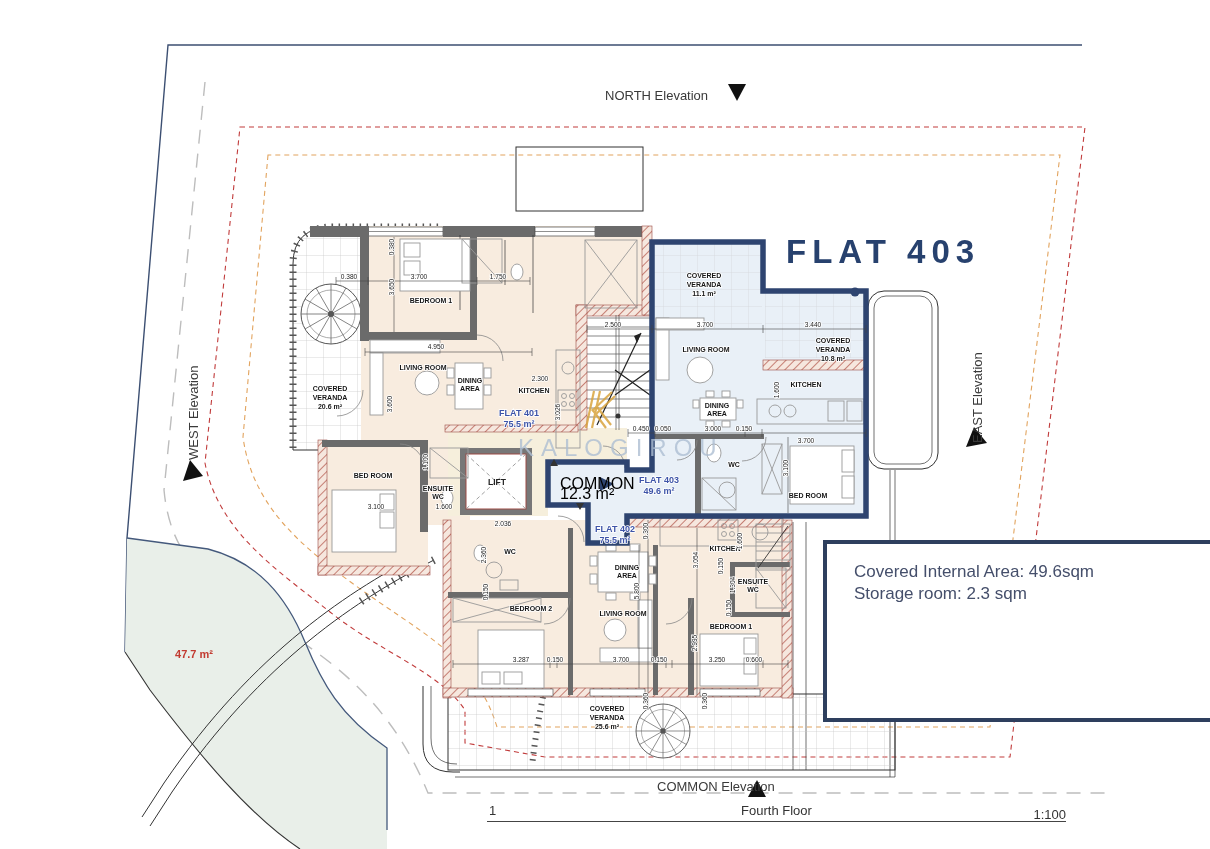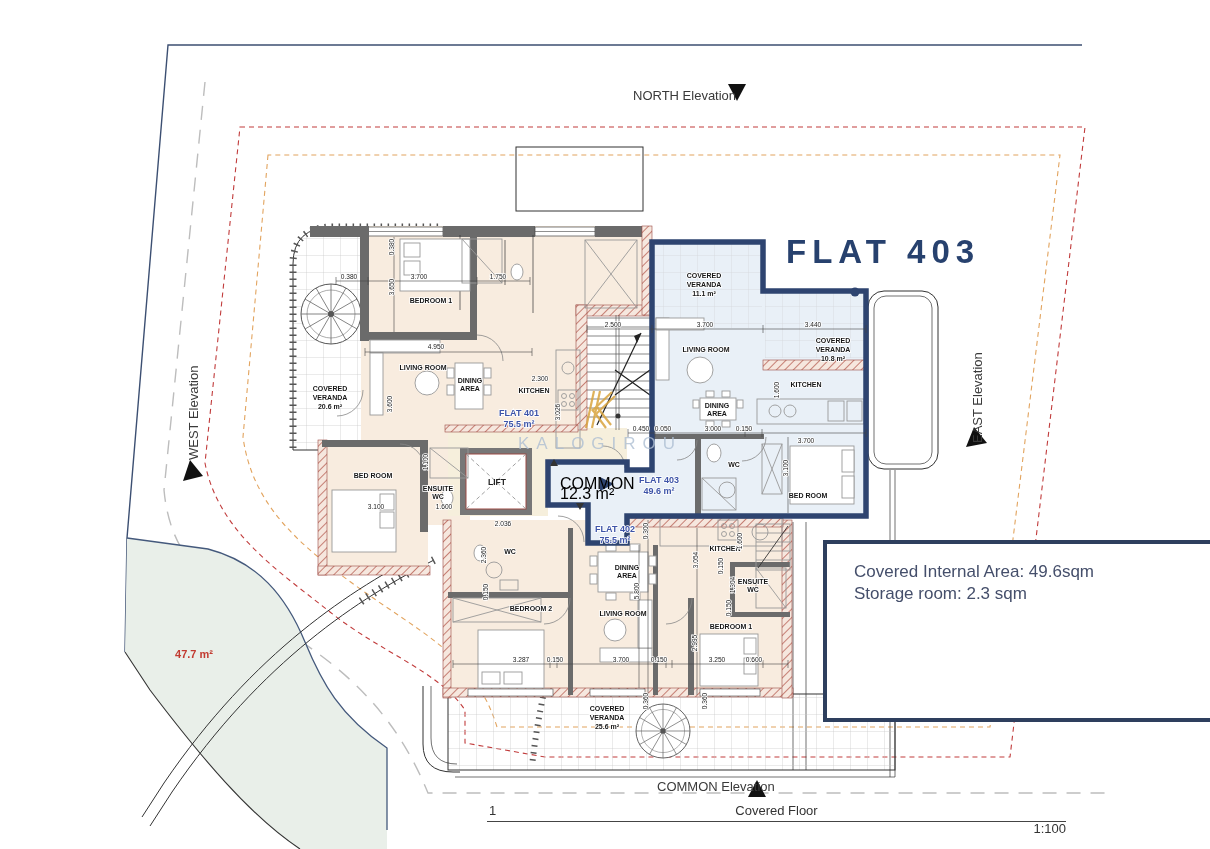--- a/index.html
+++ b/index.html
@@ -9,30 +9,30 @@
 .dm{font-size:6.6px;text-anchor:middle;fill:#222;paint-order:stroke;stroke:#fff;stroke-width:1.6px}
 .fl{font-size:9px;font-weight:bold;text-anchor:middle;fill:#3d54a8;paint-order:stroke;stroke:#fff;stroke-width:1.6px}
 .ga{font-size:11px;font-weight:bold;text-anchor:middle;fill:#c23b31}
 .lift{font-size:8.5px;font-weight:bold;text-anchor:middle;fill:#222}
 .w{stroke:#333;fill:none;stroke-width:1}
 .w2{stroke:#333;fill:none;stroke-width:0.7}
 .fur{stroke:#999;fill:#fff;stroke-width:0.9}
 .furl{stroke:#999;fill:none;stroke-width:0.9}
 #title{position:absolute;left:786px;top:233px;font-size:33px;font-weight:bold;letter-spacing:6px;color:#27416e}
 #infobox{position:absolute;left:823px;top:540px;width:400px;height:182px;border:4px solid #2e3f5e;background:#fff;box-sizing:border-box;padding:17px 0 0 27px;color:#454f6b;font-size:17px;line-height:21.6px}
-#wm{position:absolute;left:518px;top:434px;font-size:17px;letter-spacing:7px;color:#aebfd3;opacity:.8;z-index:5}
+#wm{position:absolute;left:518px;top:434px;font-size:24px;letter-spacing:7px;color:#aebfd3;opacity:.8;z-index:5}
 .elev{position:absolute;font-size:13px;color:#3a3a3a;white-space:nowrap}
-#elev-n{left:633px;top:88px}
+#elev-n{left:605px;top:88px}
 #elev-s{left:657px;top:779px}
 #elev-w{left:186px;top:460px;transform-origin:0 0;transform:rotate(-90deg)}
 #elev-e{left:970px;top:443px;transform-origin:0 0;transform:rotate(-90deg)}
 #sb{position:absolute;left:487px;top:801px;width:579px;height:20px;border-bottom:1.5px solid #444;font-size:13px;color:#333}
 #sb .l{position:absolute;left:2px;top:2px}
 #sb .c{position:absolute;left:50%;transform:translateX(-50%);top:2px}
-#sb .r{position:absolute;right:0;top:20px}
+#sb .r{position:absolute;right:0;top:6px}
 </style>
 </head>
 <body>
 
 <div id="stage">
 
 <div id="wm">KALOGIROU</div>
 
 <svg id="plansvg" width="1210" height="849" viewBox="0 0 1210 849">
 <defs>
@@ -449,17 +449,17 @@
   <div>Storage room: 2.3 sqm</div>
 </div>
 
 <div class="elev" id="elev-n">NORTH Elevation</div>
 <div class="elev" id="elev-s">COMMON Elevation</div>
 <div class="elev" id="elev-w">WEST Elevation</div>
 <div class="elev" id="elev-e">EAST Elevation</div>
 
 <div id="sb">
   <span class="l">1</span>
-  <span class="c">Covered Floor</span>
+  <span class="c">Fourth Floor</span>
   <span class="r">1:100</span>
 </div>
 
 </div>
 
 </body></html>

